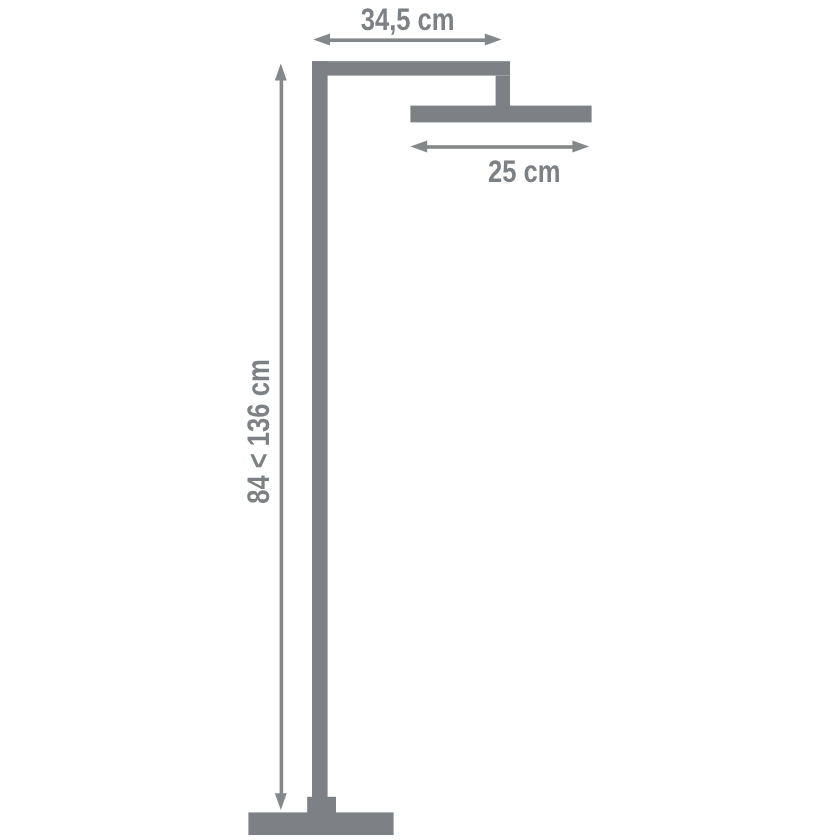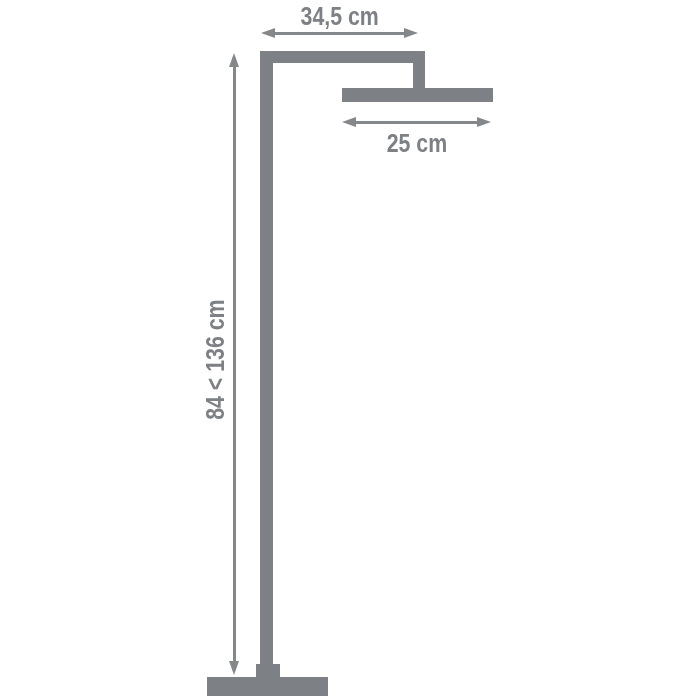--- a/index.html
+++ b/index.html
@@ -65,21 +65,21 @@
     font-size: 26px;
     white-space: nowrap;
     text-align: center;
   }
   .condensed {
     display: inline-block;
     transform: scaleX(0.82);
     transform-origin: center center;
   }
   .label-top  { left: 250px; top: 1px;   width: 180px; }
-  .label-head { left: 342px; top: 128px; width: 150px; }
+  .label-head { left: 362px; top: 128px; width: 150px; }
   .label-height {
     left: 215px; top: 360px; width: 0; height: 0;
     display: flex; align-items: center; justify-content: center;
     transform: rotate(-90deg);
   }
 </style>
 </head>
 <body>
 
 <div class="canvas">

